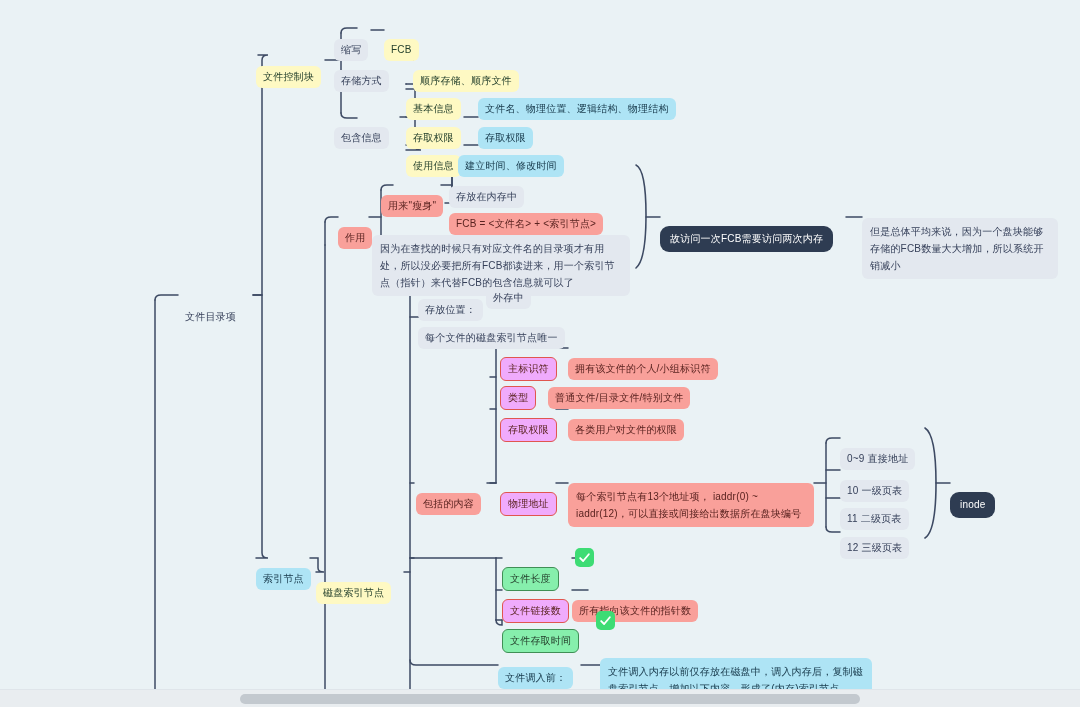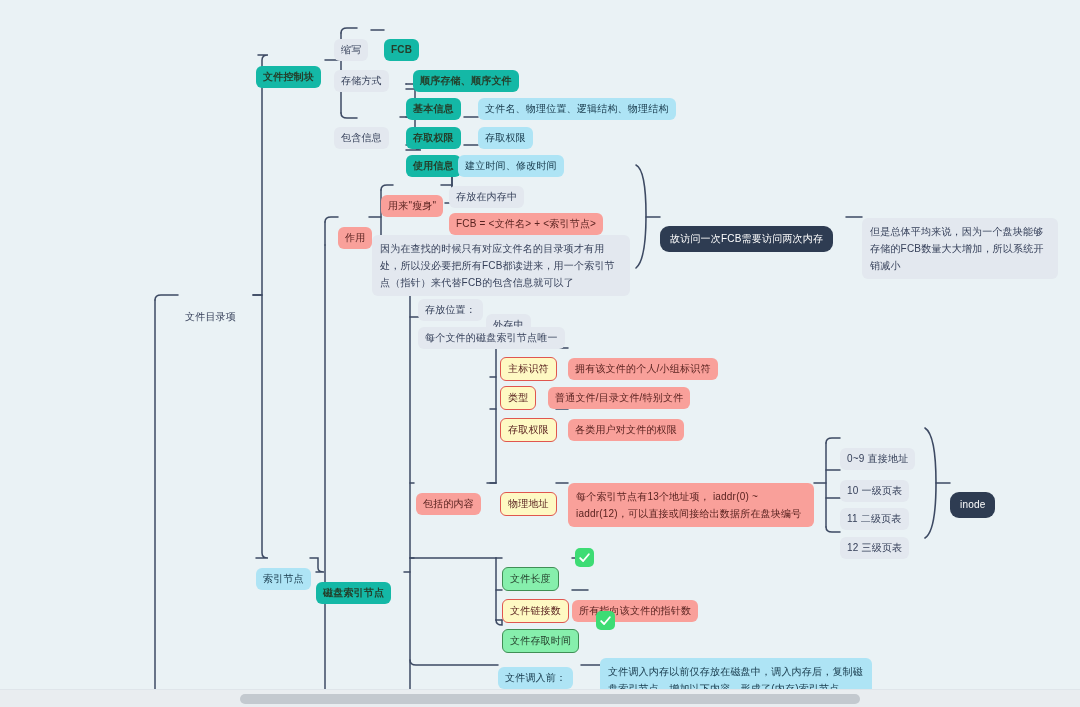--- a/index.html
+++ b/index.html
@@ -21,25 +21,25 @@
     line-height:16px;
     padding:3px 7px;
     white-space:nowrap;
     letter-spacing:.2px;
     margin-top:19px;
   }
   .node.wrap{white-space:normal;}
 
   
   .n-plain{background:#e3e8ef;color:#36405a;}
-  .n-green{background:#14b8a6;color:#24402c;font-weight:bold;}
+  .n-green{background:#fef9c3;color:#24402c;}
   .n-green-out{background:#86efac;color:#24402c;border:1.6px solid #3f8f55;}
   .n-blue{background:#aee4f5;color:#16384a;}
   .n-pink{background:#f9a09a;color:#5a2320;}
-  .n-pink-out{background:#fef9c3;color:#5a2320;border:1.6px solid #e0564f;}
+  .n-pink-out{background:#f0abfc;color:#5a2320;border:1.6px solid #e0564f;}
   .n-dark{background:#2e3c52;color:#ffffff;border-radius:9px;padding:5px 10px;}
   .n-ghost{background:transparent;color:#36405a;}
 
   .check{
     position:absolute;width:19px;height:19px;border-radius:5px;
     background:#3ddc74;display:flex;align-items:center;justify-content:center;
   }
   .check svg{display:block;}
 
   
@@ -196,21 +196,21 @@
 
   <div class="node n-dark" style="left:660px;top:207px;">故访问一次FCB需要访问两次内存</div>
 
   <div class="node n-plain wrap" style="left:862px;top:199px;width:196px;line-height:17px;padding:5px 8px;">但是总体平均来说，因为一个盘块能够存储的FCB数量大大增加，所以系统开销减小</div>
 
   <div class="node n-blue" style="left:256px;top:549px;">索引节点</div>
 
   <div class="node n-green" style="left:316px;top:563px;">磁盘索引节点</div>
 
   <div class="node n-plain" style="left:418px;top:280px;">存放位置：</div>
-  <div class="node n-plain" style="left:486px;top:295px;">外存中</div>
+  <div class="node n-plain" style="left:486px;top:268px;">外存中</div>
 
   <div class="node n-plain" style="left:418px;top:308px;">每个文件的磁盘索引节点唯一</div>
 
   <div class="node n-pink" style="left:416px;top:474px;">包括的内容</div>
 
   <div class="node n-pink-out" style="left:500px;top:338px;">主标识符</div>
   <div class="node n-pink" style="left:568px;top:339px;">拥有该文件的个人/小组标识符</div>
 
   <div class="node n-pink-out" style="left:500px;top:367px;">类型</div>
   <div class="node n-pink" style="left:548px;top:368px;">普通文件/目录文件/特别文件</div>

